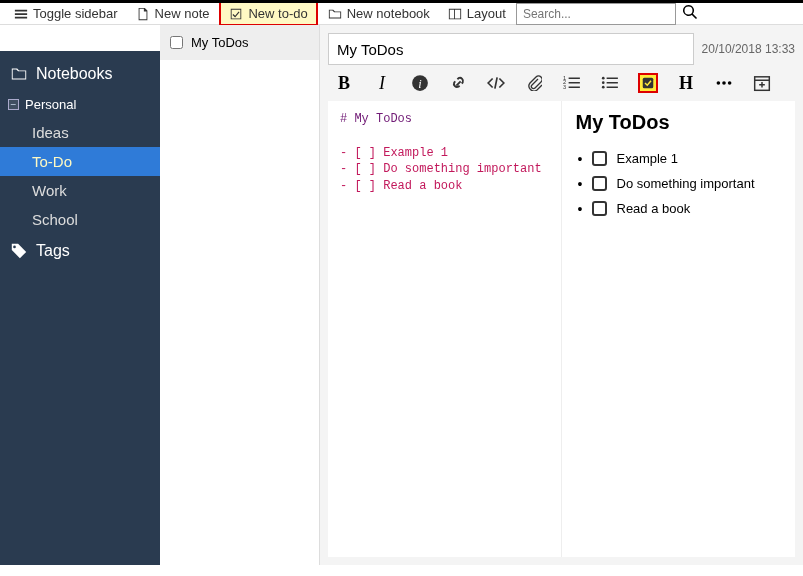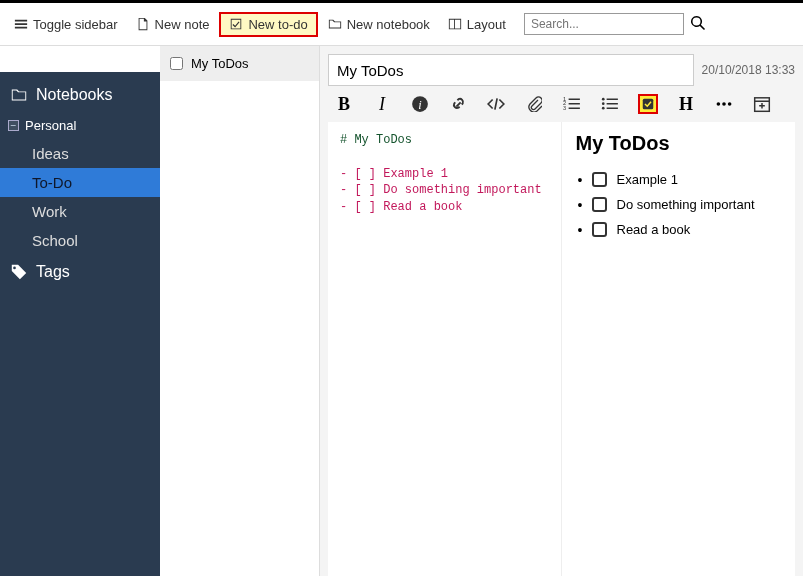--- a/index.html
+++ b/index.html
@@ -1,35 +1,35 @@
 <!DOCTYPE html>
 <html><head>
 <meta charset="utf-8">
 <style>
   * { box-sizing: border-box; margin: 0; padding: 0; }
   body { font-family: Arial, sans-serif; font-size: 13px; width: 803px; height: 576px; overflow: hidden; background: #fff; border-top: 3px solid #000; }
   
   
-  .toolbar { display: flex; align-items: center; height: 43px; padding: 0 6px; border-bottom: 1px solid #ddd; gap: 2px; }
+  .toolbar { display: flex; align-items: center; height: 22px; padding: 0 6px; border-bottom: 1px solid #ddd; gap: 2px; }
   .tb-btn { display: flex; align-items: center; gap: 5px; padding: 4px 8px; cursor: pointer; font-size: 13px; color: #333; }
   .tb-btn svg { width: 14px; height: 14px; }
   .tb-highlight { background: #fff9c4; border: 2px solid #d00; padding: 3px 8px; }
-  .search-input { margin-left: 8px; width: 160px; height: 22px; border: 1px solid #999; padding: 2px 6px; font-size: 12px; }
+  .search-input { margin-left: 0; width: 160px; height: 22px; border: 1px solid #999; padding: 2px 6px; font-size: 12px; }
   .search-btn { margin-left: 4px; cursor: pointer; }
   
   
   .main { display: flex; height: calc(576px - 36px); }
   
   
   .sidebar { width: 160px; background: #2a3b50; color: #fff; display: flex; flex-direction: column; padding-top: 6px; margin-top: 26px; }
   .sb-header { display: flex; align-items: center; gap: 8px; padding: 8px 10px; font-size: 16px; }
   .sb-header svg { width: 18px; height: 18px; }
   .sb-nb { display: flex; align-items: center; gap: 6px; padding: 6px 8px; font-size: 13px; cursor: pointer; }
   .sb-nb-child { padding: 6px 8px 6px 32px; font-size: 15px; cursor: pointer; color: #ddd; }
-  .sb-nb-child.active { background: #2f7bd8; color: #0f172a; }
+  .sb-nb-child.active { background: #2f7bd8; color: #fef9c3; }
   .sync-wrap { padding: 6px; margin-top: 4px; }
   .sync-btn { width: 100%; background: transparent; border: 1px solid #5a6b80; color: #fff; padding: 6px; cursor: pointer; display: flex; align-items: center; justify-content: center; gap: 6px; font-size: 13px; }
   
   
   .notelist { width: 160px; background: #fff; border-right: 1px solid #ddd; }
   .notelist-item { display: flex; align-items: center; gap: 8px; padding: 10px 10px; background: #eee; font-size: 13px; cursor: pointer; }
   .notelist-item input[type=checkbox] { margin: 0; }
   
   
   .editor { flex: 1; background: #f4f4f4; padding: 8px; display: flex; flex-direction: column; }
@@ -40,21 +40,21 @@
   .fmt-toolbar { display: flex; align-items: center; gap: 18px; padding: 8px 6px 6px 6px; }
   .fmt-btn { cursor: pointer; width: 20px; height: 20px; display: flex; align-items: center; justify-content: center; }
   .fmt-btn.bold { font-weight: bold; font-size: 18px; font-family: Georgia, serif; }
   .fmt-btn.italic { font-style: italic; font-size: 18px; font-family: Georgia, serif; }
   .fmt-highlight { background: #ffeb3b; border: 2px solid #d00; padding: 2px; }
   .fmt-group { display: flex; gap: 18px; }
   
   .panes { flex: 1; display: flex; background: #fff; border: 1px solid #none; margin-top: 2px; }
   .pane-md { width: 50%; padding: 10px 12px; font-family: "Courier New", monospace; font-size: 12px; line-height: 1.4; border-right: 1px solid #eee; white-space: pre; }
   .pane-preview { width: 50%; padding: 10px 14px; }
-  .md-h { color: #14532d; }
+  .md-h { color: #701a75; }
   .md-dash { color: #c2185b; }
   .md-task { color: #c2185b; }
   
   .preview-h1 { font-size: 20px; font-weight: bold; margin-bottom: 12px; }
   .preview-ul { list-style: none; padding-left: 16px; }
   .preview-li { display: flex; align-items: center; gap: 10px; padding: 5px 0; font-size: 13px; position: relative; }
   .preview-li::before { content: "•"; position: absolute; left: -14px; font-size: 14px; }
   .cb { width: 15px; height: 15px; border: 2px solid #333; border-radius: 3px; display: inline-block; flex-shrink: 0; }
   
   svg { fill: currentColor; }

